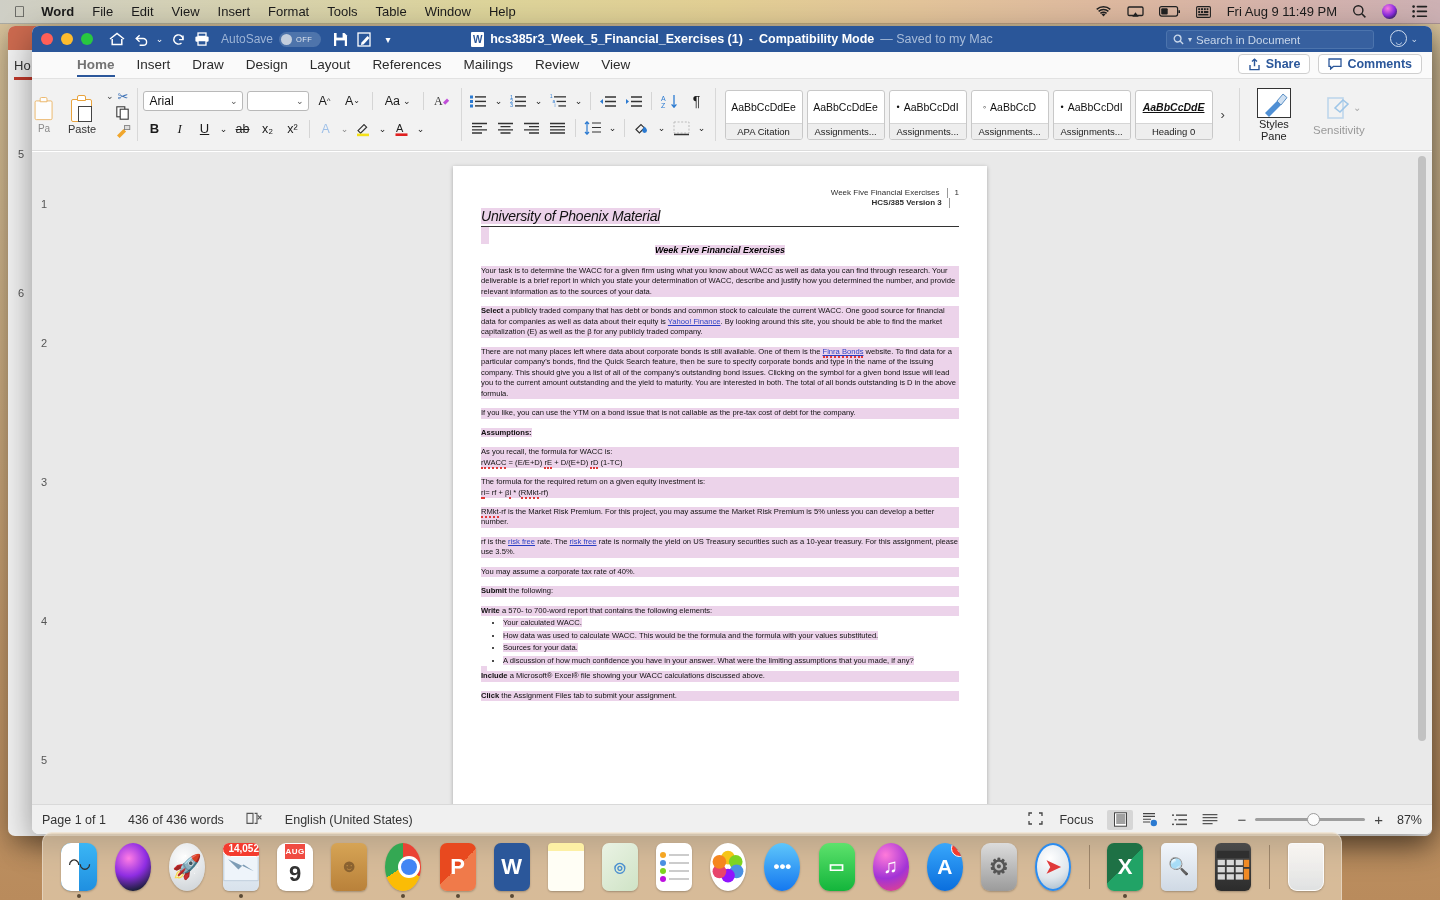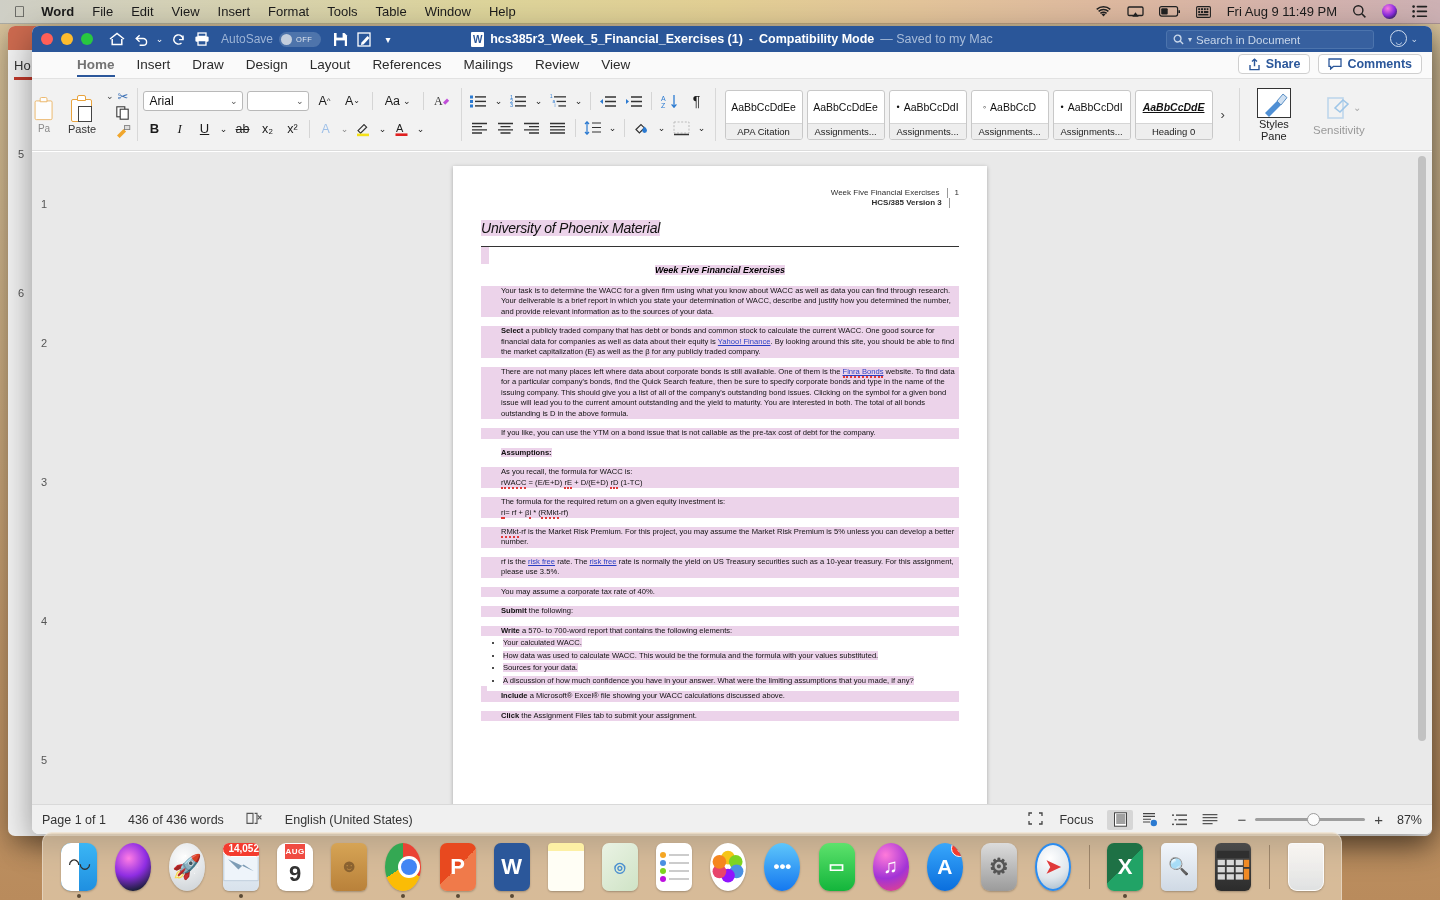--- a/index.html
+++ b/index.html
@@ -169,23 +169,23 @@
                       background:#c2c2c2; border-radius:4px; }
 
   
   .hdr { text-align:right; font-size: 8px; color:#2e2e2e; line-height: 1.25; }
   .hdr .row { display:flex; justify-content:flex-end; align-items:flex-start; gap:7px; }
   .hdr .bar { border-left:1px solid #999; padding-left:7px; }
   .hl { background:#ecd3ea; }
   .doc { font-size: 7.6px; color:#111; line-height: 1.38; }
   h1.title { font-size: 14px; font-style: italic; font-weight: normal; color:#111;
              letter-spacing:-0.2px; }
-  .titlewrap { border-bottom: 1.1px solid #333; padding-bottom: 10px; margin-top: 12px; }
+  .titlewrap { border-bottom: 1.1px solid #333; padding-bottom: 2px; }
   .centerhead { text-align:center; font-weight:bold; font-style:italic; font-size: 9px; margin-top: 13px; }
-  .doc p { margin-top: 9px; padding-left: 20px; }
+  .doc p { margin-top: 9px; }
   .doc p.tight { margin-top: 0; }
   .lnk { color:#2a3fc4; text-decoration: underline; }
   .sq { border-bottom: 2px dotted #e03a3a; padding-bottom:0px; }
   .doc ul { margin: 0 0 0 22px; padding: 0; }
   .doc ul li { margin-top: 2px; }
   .spacer { height: 5px; }
 
   
   #statusbar {
     position:absolute; left:0; right:0; bottom:0; height:30px; background:#f0f0f0;

